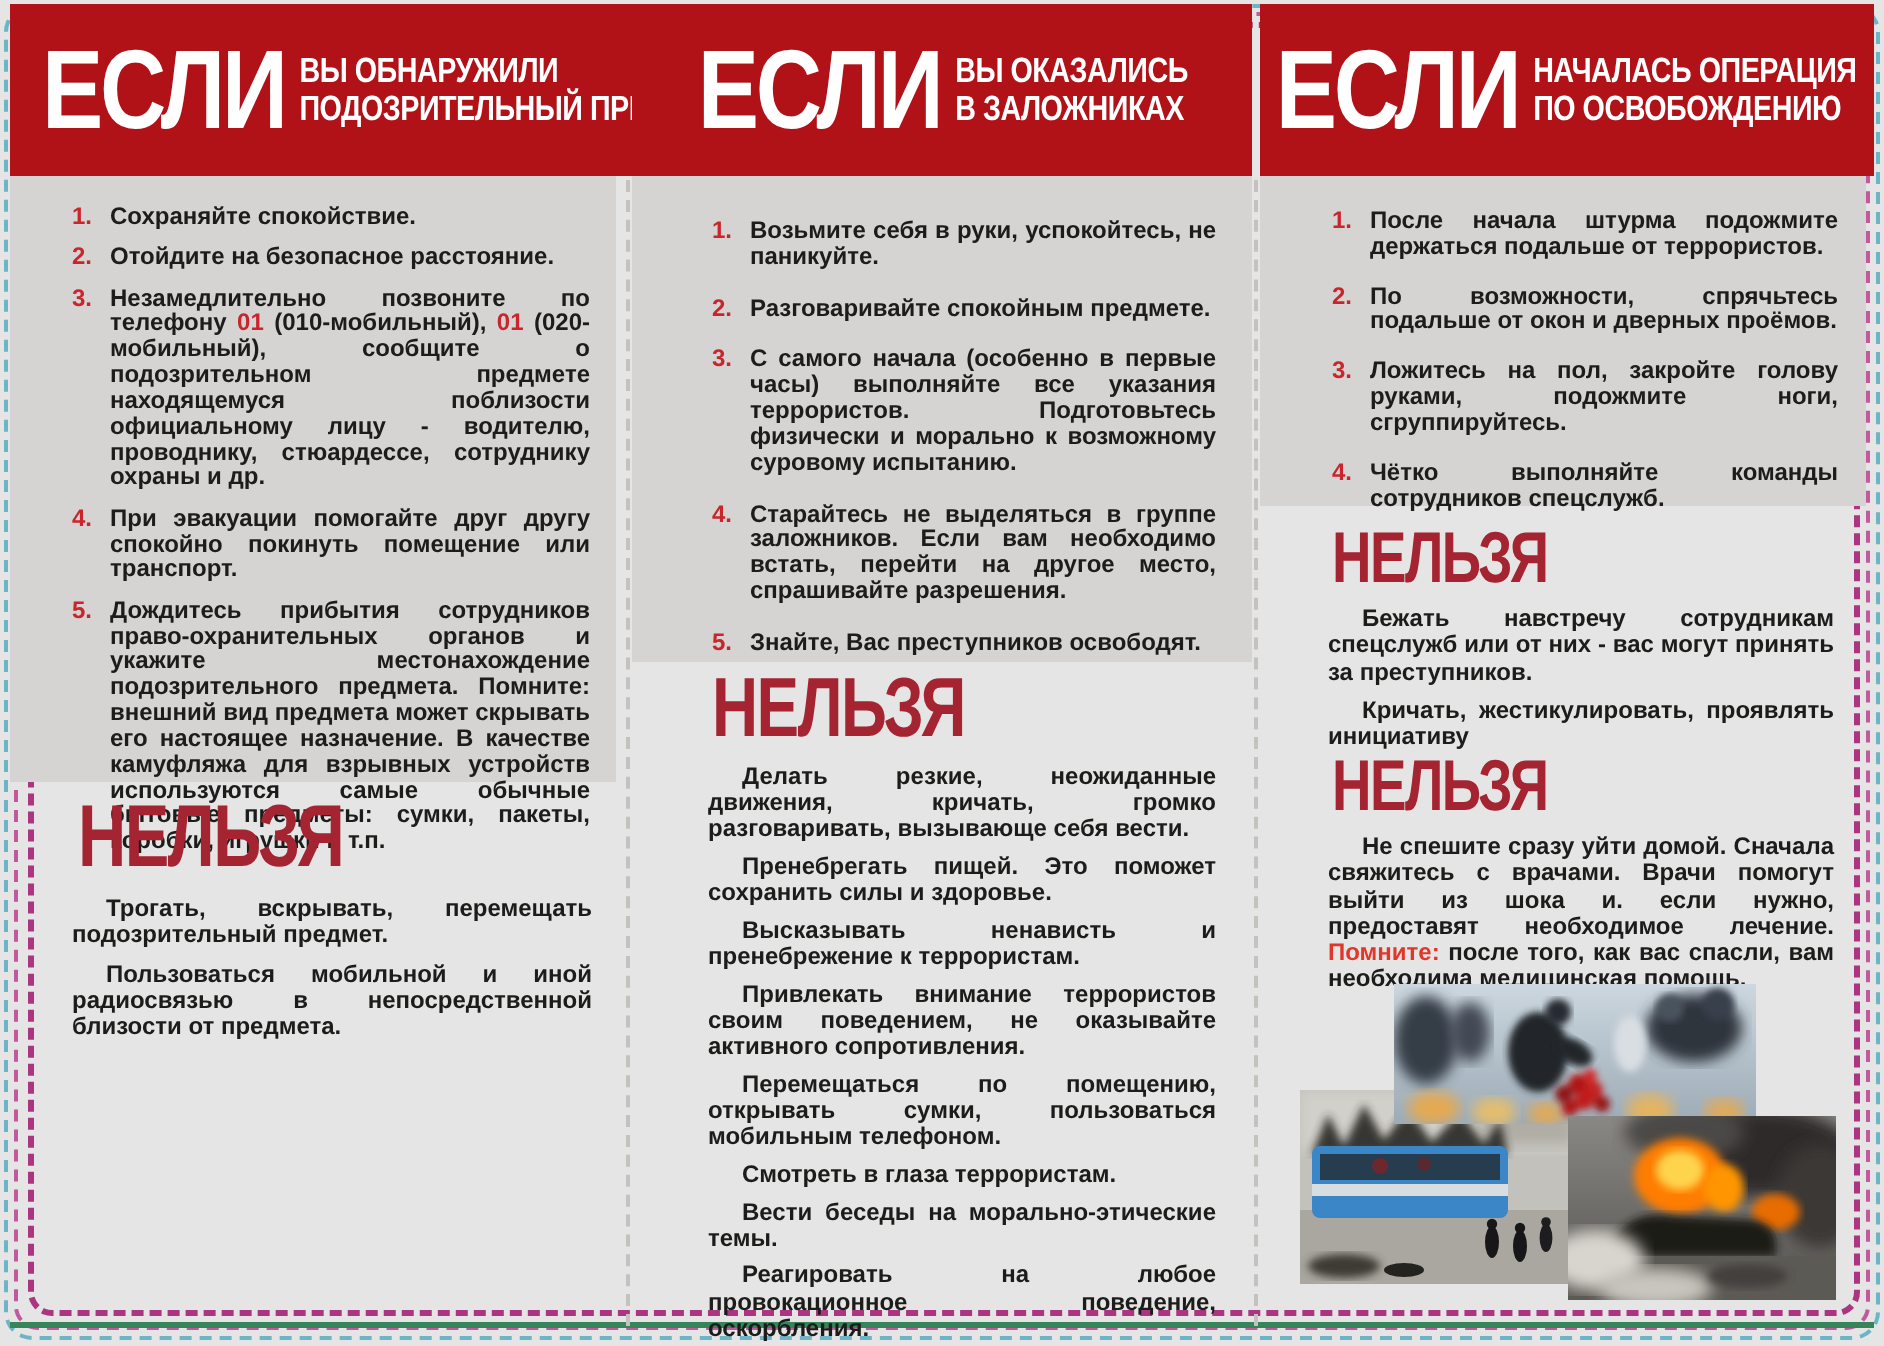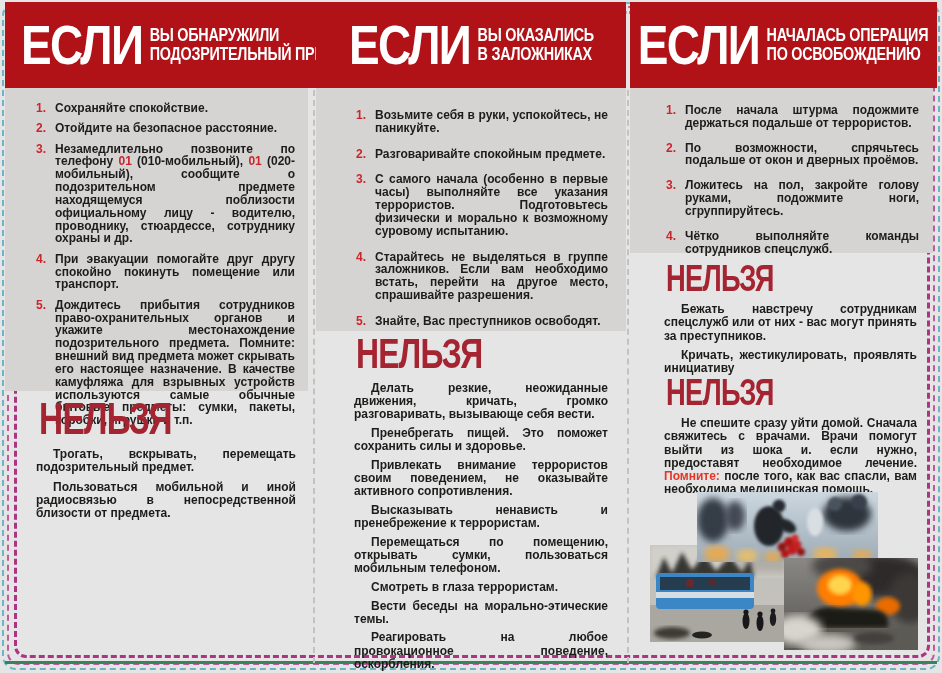--- a/index.html
+++ b/index.html
@@ -153,22 +153,22 @@
     <div class="step">
       <span class="num">5.</span>
       <span>Знайте, Вас преступников освободят.</span>
     </div>
   </div>
 
   <div class="section p2-nelzya">
     <h2 class="sec-title">НЕЛЬЗЯ</h2>
     <p class="para">Делать резкие, неожиданные движения, кричать, громко разговаривать, вызывающе себя вести.</p>
     <p class="para">Пренебрегать пищей. Это поможет сохранить силы и здоровье.</p>
+    <p class="para">Высказывать ненависть и пренебрежение к террористам.</p>
     <p class="para">Привлекать внимание террористов своим поведением, не оказывайте активного сопротивления.</p>
-    <p class="para">Высказывать ненависть и пренебрежение к террористам.</p>
     <p class="para">Перемещаться по помещению, открывать сумки, пользоваться мобильным телефоном.</p>
     <p class="para">Смотреть в глаза террористам.</p>
     <p class="para">Вести беседы на морально-этические темы.</p>
     <p class="para">Реагировать на любое провокационное поведение, оскорбления.</p>
     
   </div>
 
   <div class="red-band band-3">
     <div class="hdr-inner">
       <span class="hdr-esli">ЕСЛИ</span>

